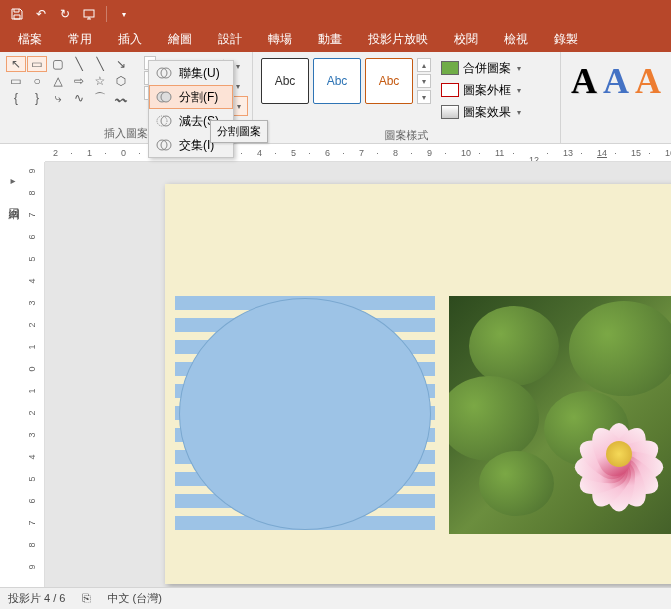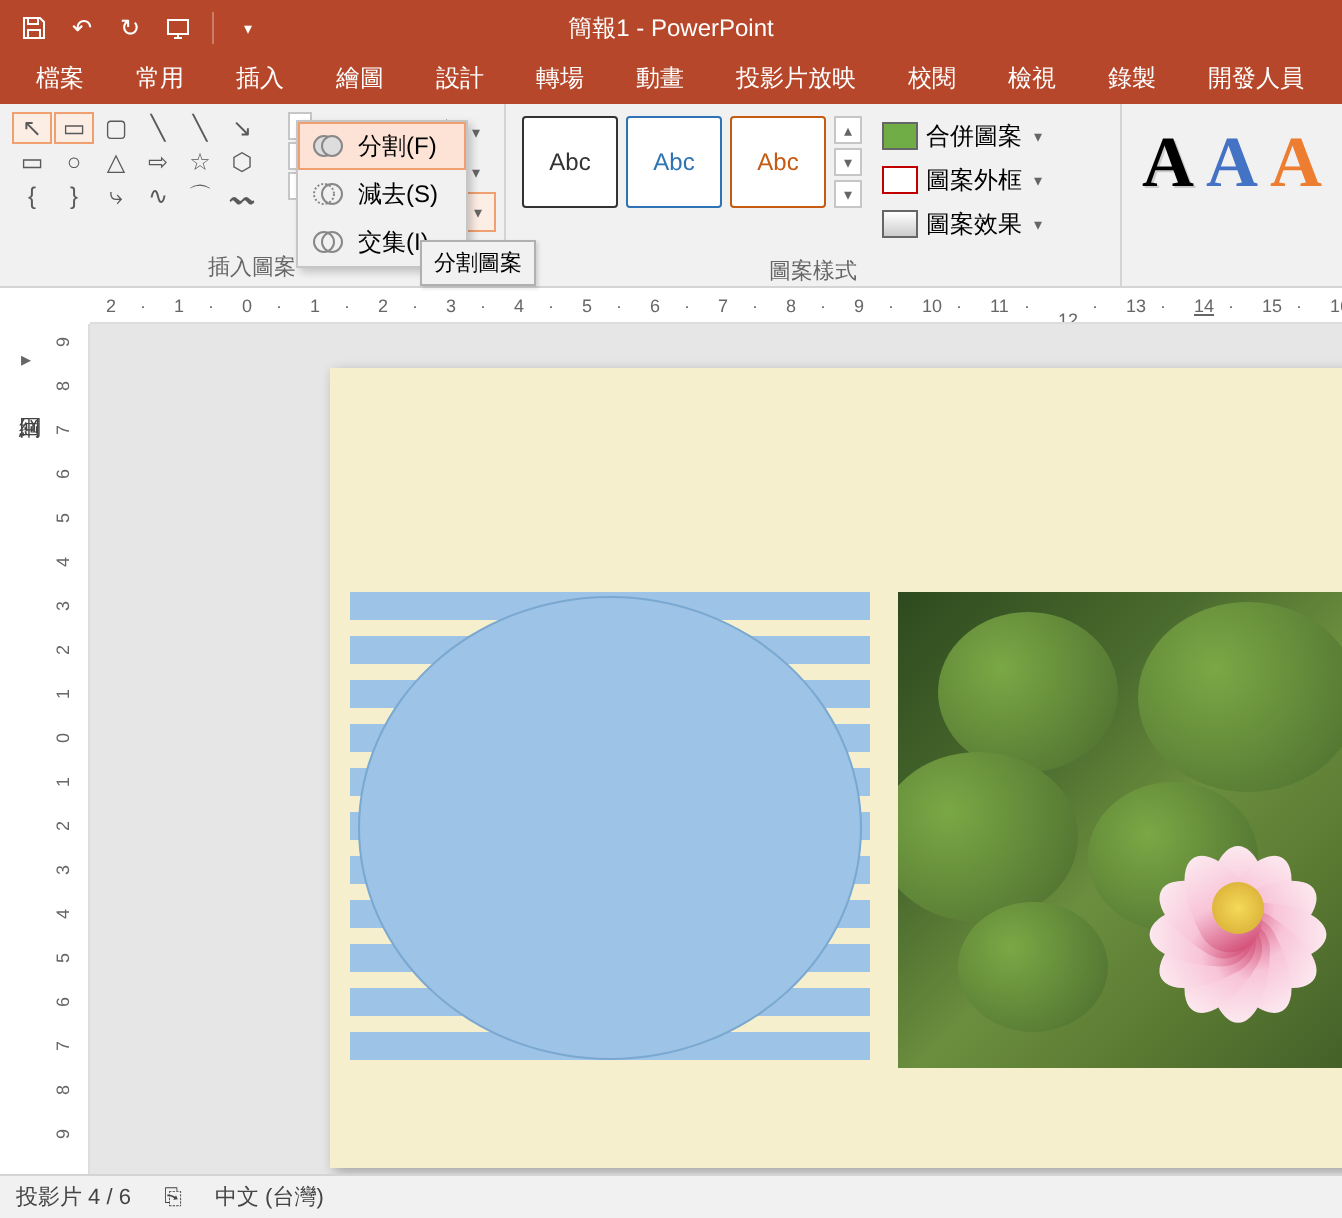--- a/index.html
+++ b/index.html
@@ -91,36 +91,34 @@
     <div class="qat-btn">↻</div>
     <div class="qat-btn">
         <svg width="12" height="12" viewBox="0 0 12 12">
           <rect x="1" y="2" width="10" height="7" fill="none" stroke="#fff"></rect>
           <path d="M6 9v2M4 11h4" stroke="#fff"></path>
         </svg>
       </div>
     <div class="qat-sep"></div>
     <div class="qat-btn" style="font-size:8px">▾</div>
   </div>
-  <div class="title-center">簡報1 - PowerPoint</div>
 </div>
 
 <div class="tabs">
   <div class="tab">檔案</div>
   <div class="tab">常用</div>
   <div class="tab">插入</div>
   <div class="tab">繪圖</div>
   <div class="tab">設計</div>
   <div class="tab">轉場</div>
   <div class="tab">動畫</div>
   <div class="tab">投影片放映</div>
   <div class="tab">校閱</div>
   <div class="tab">檢視</div>
   <div class="tab">錄製</div>
-  <div class="tab">開發人員</div>
 </div>
 
 <div class="ribbon">
   <div class="ribbon-group">
     <div class="ribbon-group-content">
       <div class="shape-palette">
         <div class="shape-cell sel">↖</div>
         <div class="shape-cell sel">▭</div>
         <div class="shape-cell">▢</div>
         <div class="shape-cell">╲</div>
@@ -203,20 +201,29 @@
       <div class="wordart-gallery">
         <span class="wa-a wa1">A</span>
         <span class="wa-a wa2">A</span>
         <span class="wa-a wa3">A</span>
       </div>
     </div>
   </div>
 </div>
 
 <div class="dropdown">
+  <div class="dropdown-item">
+    <span class="dd-icon">
+        <svg width="16" height="14">
+          <circle cx="6" cy="7" r="5" fill="none" stroke="#888"></circle>
+          <circle cx="10" cy="7" r="5" fill="none" stroke="#888"></circle>
+        </svg>
+      </span>
+    <span>聯集(U)</span>
+  </div>
   <div class="dropdown-item hover">
     <span class="dd-icon">
         <svg width="16" height="14">
           <circle cx="6" cy="7" r="5" fill="#ddd" stroke="#888"></circle>
           <circle cx="10" cy="7" r="5" fill="#ddd" stroke="#888"></circle>
         </svg>
       </span>
     <span>分割(F)</span>
   </div>
   <div class="dropdown-item">

